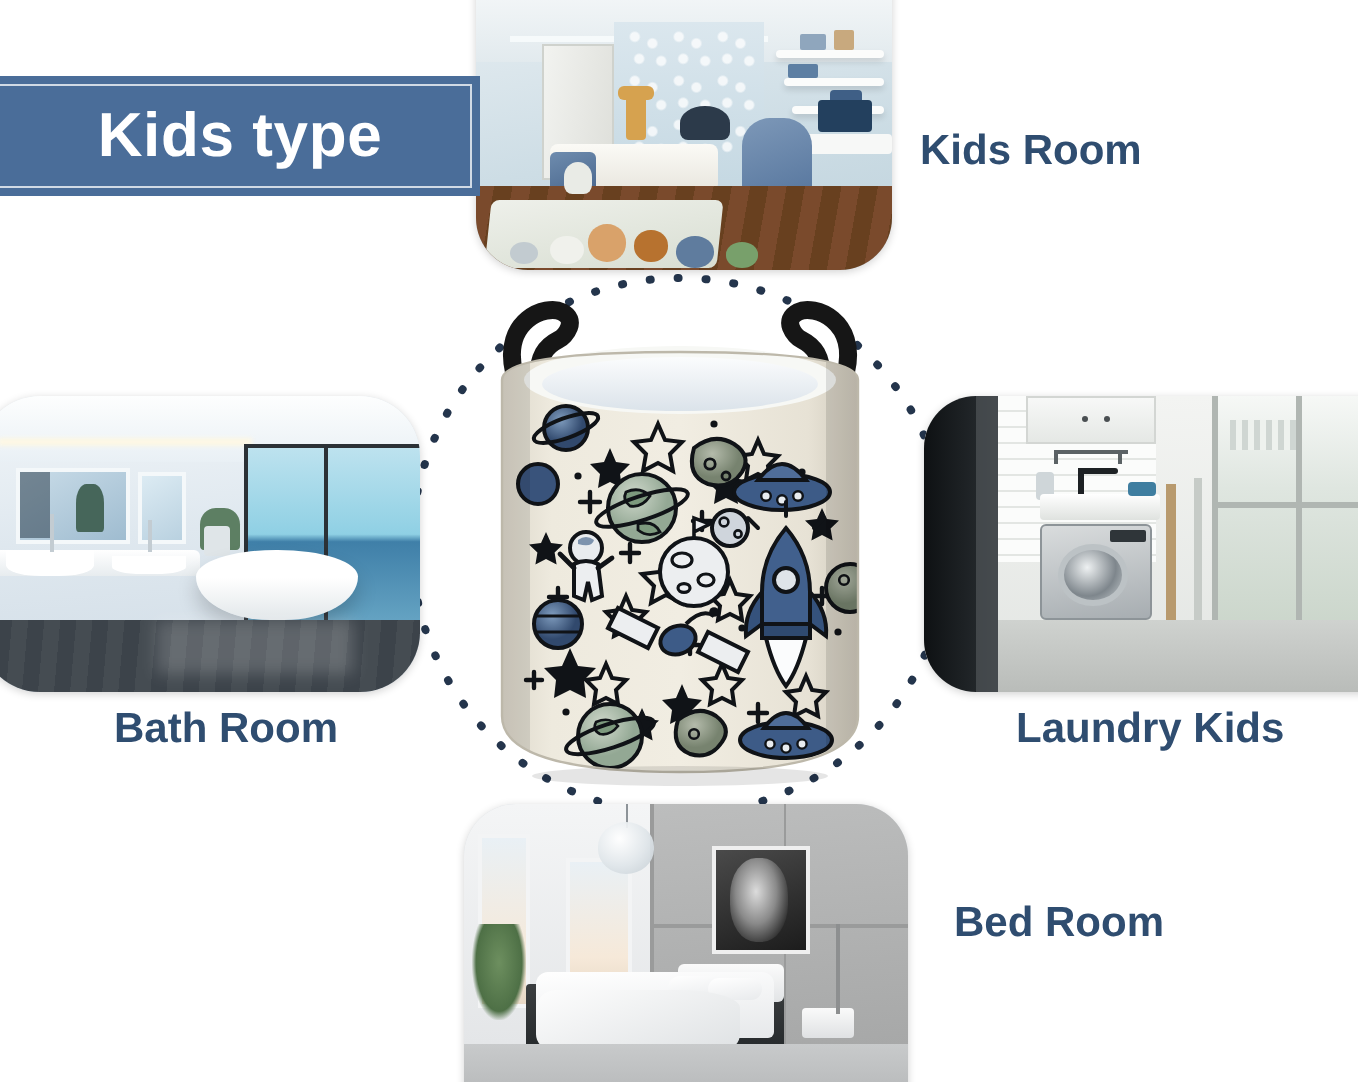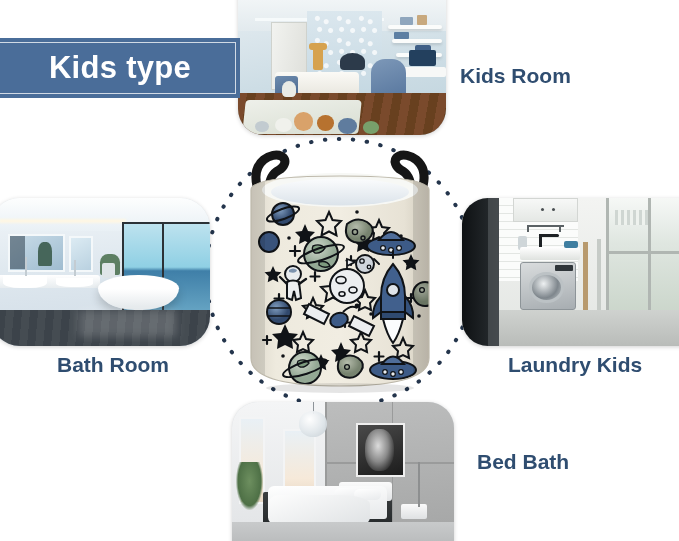--- a/index.html
+++ b/index.html
@@ -353,21 +353,21 @@
       <div class="rect bed-head"></div>
       <div class="rect bed-mattr"></div>
       <div class="rect bed-pillow" style="left:46%;top:57%;width:13%;height:8%;"></div>
       <div class="rect bed-pillow" style="left:55%;top:58%;width:12%;height:7%;"></div>
       <div class="rect bed-duvet"></div>
       <div class="rect bed-nstand"></div>
       <div class="rect" style="left:84%;top:40%;width:2px;height:30%;background:#8d8f90;"></div>
       <div class="rect bed-floor"></div>
     </div>
   </div>
-  <div class="room-label" id="label-bed">Bed Bath</div>
+  <div class="room-label" id="label-bed">Bed Room</div>
 
   <svg class="product" viewBox="0 0 194 248" aria-hidden="true">
     <defs>
       <linearGradient id="bodyGrad" x1="0" y1="0" x2="1" y2="0">
         <stop offset="0%" stop-color="#ddd8cb"></stop>
         <stop offset="14%" stop-color="#eeeade"></stop>
         <stop offset="50%" stop-color="#f1ede2"></stop>
         <stop offset="86%" stop-color="#e7e2d5"></stop>
         <stop offset="100%" stop-color="#cfc9bb"></stop>
       </linearGradient>

